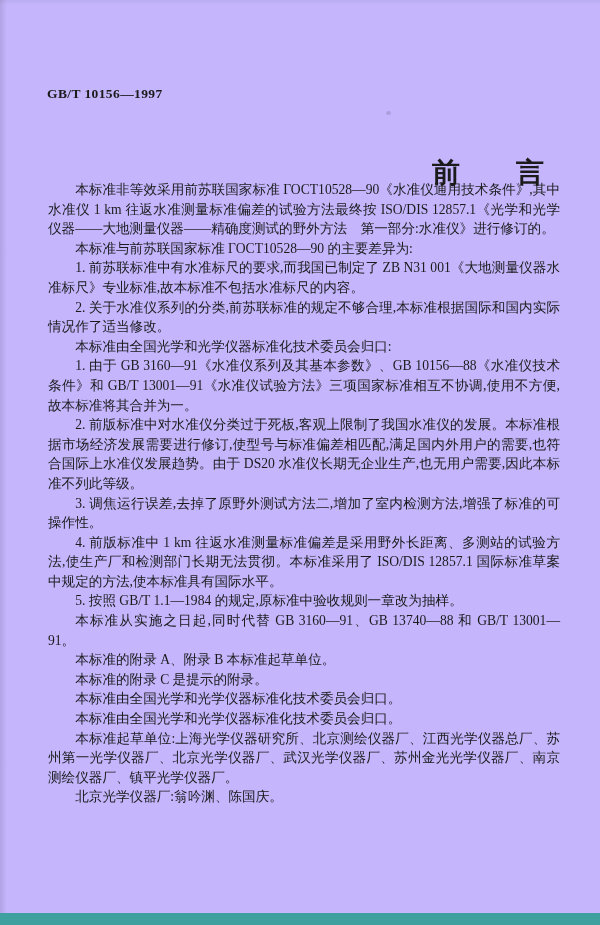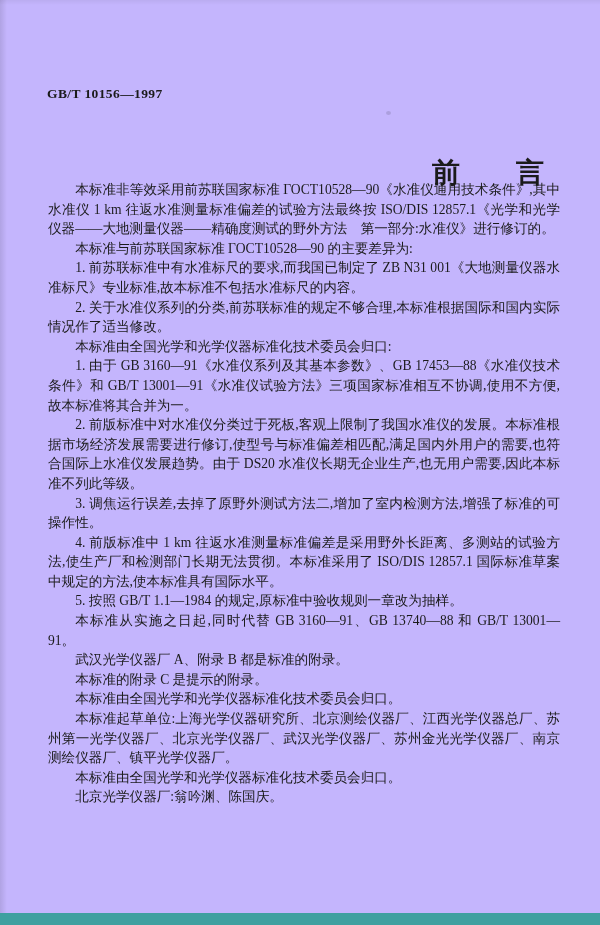--- a/index.html
+++ b/index.html
@@ -94,28 +94,28 @@
   <div class="scan-speck"></div>
 
   <h1 class="doc-title">前言</h1>
 
   <div class="doc-body">
     <p>本标准非等效采用前苏联国家标准 ГОСТ10528—90《水准仪通用技术条件》,其中水准仪 1 km 往返水准测量标准偏差的试验方法最终按 ISO/DIS 12857.1《光学和光学仪器——大地测量仪器——精确度测试的野外方法　第一部分:水准仪》进行修订的。</p>
     <p>本标准与前苏联国家标准 ГОСТ10528—90 的主要差异为:</p>
     <p>1. 前苏联标准中有水准标尺的要求,而我国已制定了 ZB N31 001《大地测量仪器水准标尺》专业标准,故本标准不包括水准标尺的内容。</p>
     <p>2. 关于水准仪系列的分类,前苏联标准的规定不够合理,本标准根据国际和国内实际情况作了适当修改。</p>
     <p>本标准由全国光学和光学仪器标准化技术委员会归口:</p>
-    <p>1. 由于 GB 3160—91《水准仪系列及其基本参数》、GB 17453—88《水准仪技术条件》和 GB/T 13001—91《水准仪试验方法》三项国家标准相互不协调,使用不方便,故本标准将其合并为一。</p>
+    <p>1. 由于 GB 3160—91《水准仪系列及其基本参数》、GB 10156—88《水准仪技术条件》和 GB/T 13001—91《水准仪试验方法》三项国家标准相互不协调,使用不方便,故本标准将其合并为一。</p>
     <p>2. 前版标准中对水准仪分类过于死板,客观上限制了我国水准仪的发展。本标准根据市场经济发展需要进行修订,使型号与标准偏差相匹配,满足国内外用户的需要,也符合国际上水准仪发展趋势。由于 DS20 水准仪长期无企业生产,也无用户需要,因此本标准不列此等级。</p>
     <p>3. 调焦运行误差,去掉了原野外测试方法二,增加了室内检测方法,增强了标准的可操作性。</p>
     <p>4. 前版标准中 1 km 往返水准测量标准偏差是采用野外长距离、多测站的试验方法,使生产厂和检测部门长期无法贯彻。本标准采用了 ISO/DIS 12857.1 国际标准草案中规定的方法,使本标准具有国际水平。</p>
     <p>5. 按照 GB/T 1.1—1984 的规定,原标准中验收规则一章改为抽样。</p>
     <p>本标准从实施之日起,同时代替 GB 3160—91、GB 13740—88 和 GB/T 13001—91。</p>
-    <p>武汉光学仪器厂 A、附录 B 都是标准的附录。</p>
+    <p>本标准的附录 A、附录 B 本标准起草单位。</p>
     <p>本标准的附录 C 是提示的附录。</p>
     <p>本标准由全国光学和光学仪器标准化技术委员会归口。</p>
+    <p>本标准由全国光学和光学仪器标准化技术委员会归口。</p>
     <p>本标准起草单位:上海光学仪器研究所、北京测绘仪器厂、江西光学仪器总厂、苏州第一光学仪器厂、北京光学仪器厂、武汉光学仪器厂、苏州金光光学仪器厂、南京测绘仪器厂、镇平光学仪器厂。</p>
-    <p>本标准由全国光学和光学仪器标准化技术委员会归口。</p>
     <p>北京光学仪器厂:翁吟渊、陈国庆。</p>
   </div>
 
   <div class="bottom-bar" style="background: rgb(63, 160, 160);"></div>
 </div>
 
 </body></html>

